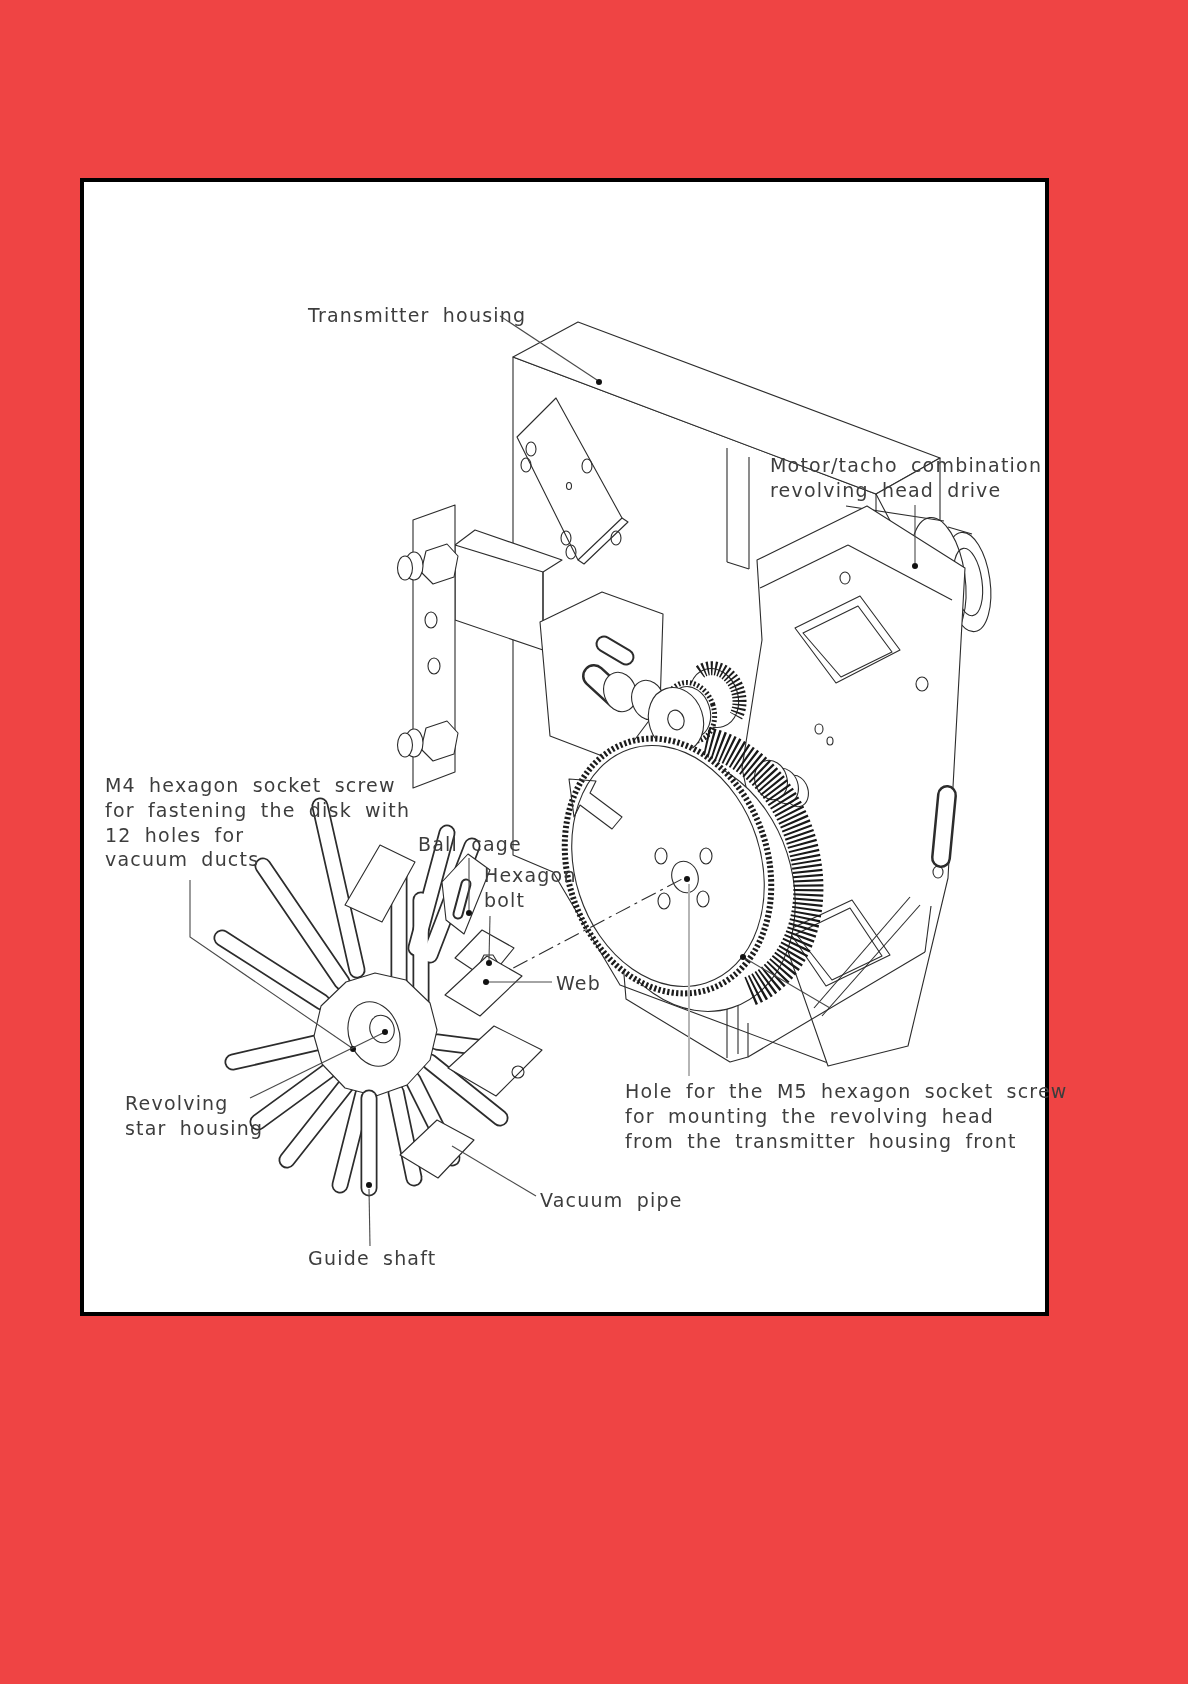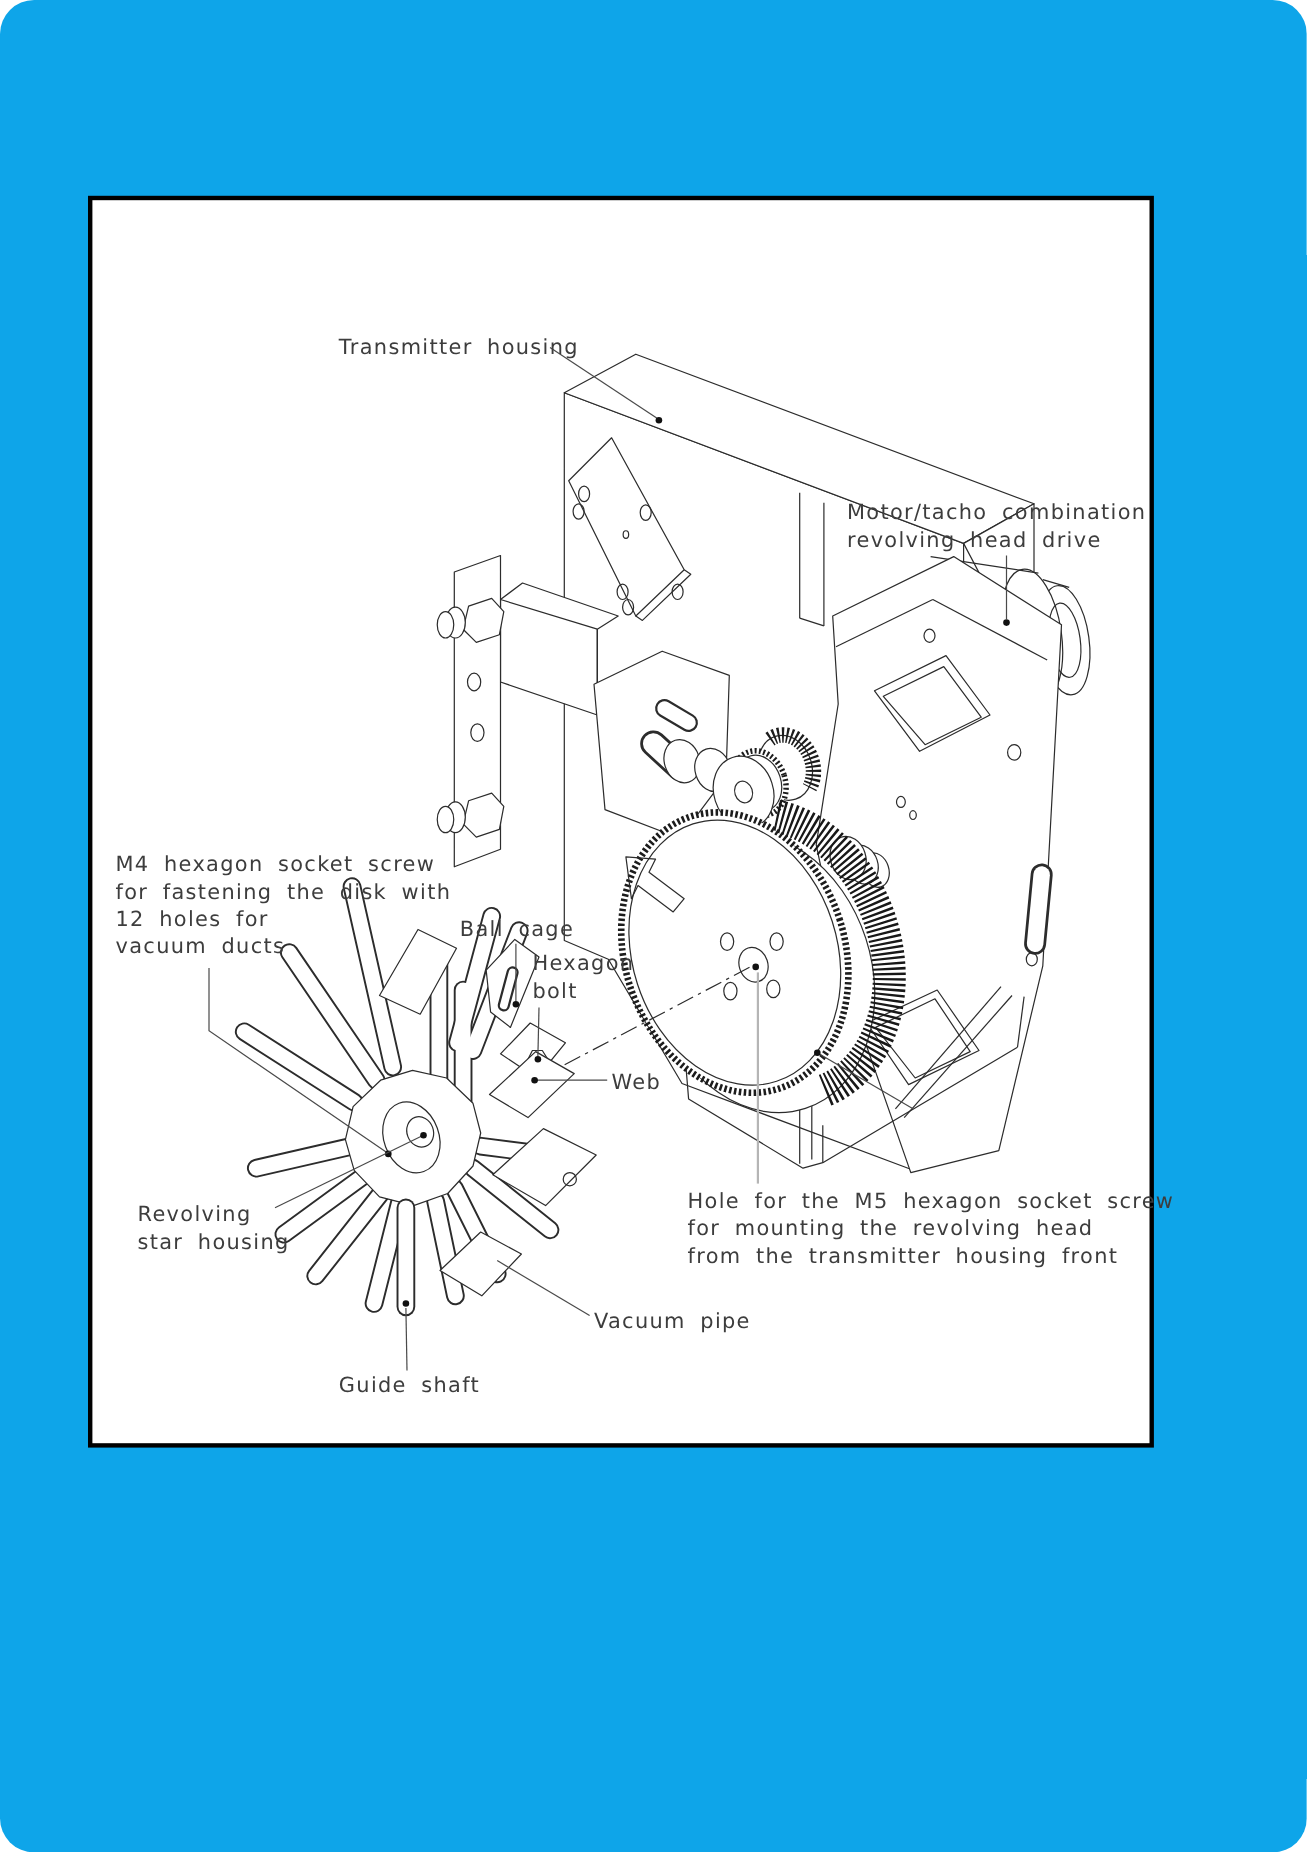--- a/index.html
+++ b/index.html
@@ -1,17 +1,17 @@
 <!DOCTYPE html>
 <html><head>
 <meta charset="utf-8">
 <style>
   html,body{margin:0;padding:0;background:#ffffff;}
-  .page{position:relative;width:1188px;height:1684px;background:#0ea5e9;overflow:hidden;
-        font-family:"DejaVu Sans",sans-serif;border-radius:31px;}
+  .page{position:relative;width:1188px;height:1684px;background:#ef4444;overflow:hidden;
+        font-family:"DejaVu Sans",sans-serif;}
   svg{position:absolute;left:0;top:0;}
   .lbl{fill:#3d3d3d;font-size:19px;letter-spacing:1.2px;word-spacing:6px;font-family:"DejaVu Sans",sans-serif;}
   .ln{stroke:#2c2c2c;stroke-width:1.1;fill:none;stroke-linejoin:round;}
   .fw{stroke:#2c2c2c;stroke-width:1.1;fill:#ffffff;stroke-linejoin:round;}
   .leader{stroke:#4a4a4a;stroke-width:1.1;fill:none;}
   .leader-gray{stroke:#b5b5b5;stroke-width:2;fill:none;}
   .dot{fill:#111;}
 </style>
 </head>
 <body>

